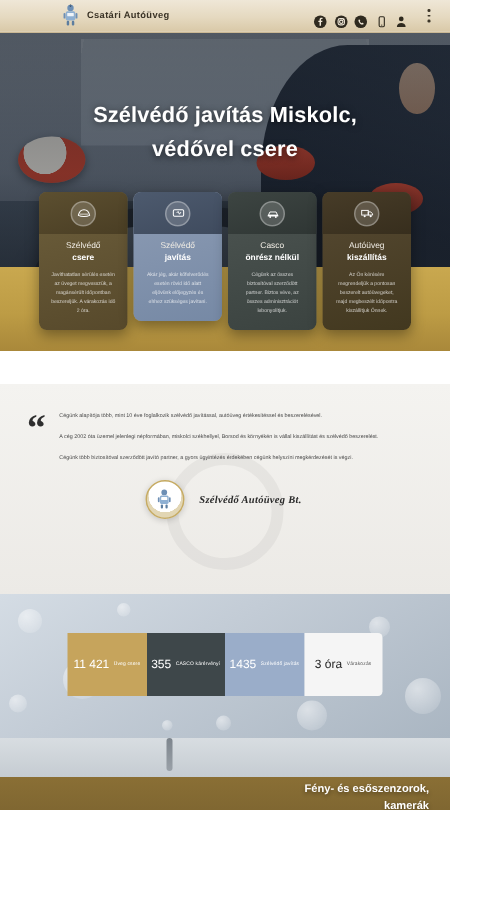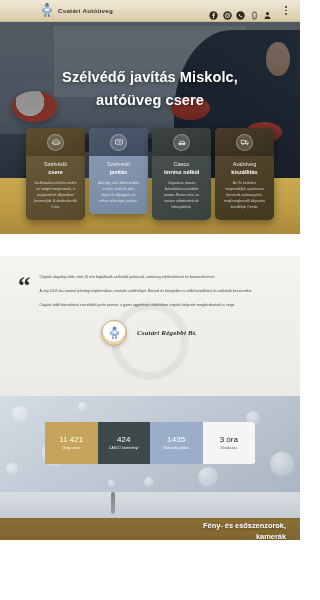--- a/index.html
+++ b/index.html
@@ -207,21 +207,21 @@
   .drops b {
     position:absolute; border-radius:50%; display:block;
     background:radial-gradient(circle at 35% 30%, rgba(255,255,255,.95), rgba(255,255,255,.10));
   }
   .stats {
     position:absolute; left:0; right:0; top:26px;
     display:flex; justify-content:center; padding:0 45px;
   }
   .stat {
     flex:1 1 0; height:42px;
-    display:flex; flex-direction:column; align-items:center; justify-content:center;
+    display:flex; flex-direction:row; align-items:center; justify-content:center;
     gap:3px;
   }
   .stat .num { font-size:8px; font-weight:400; line-height:1; }
   .stat .lbl { font-size:3.3px; line-height:1; letter-spacing:.1px; }
   .stat.s1 { background:#c6a45c; }
   .stat.s1 .num, .stat.s1 .lbl { color:#ffffff; }
   .stat.s2 { background:#3e474a; }
   .stat.s2 .num, .stat.s2 .lbl { color:#ffffff; }
   .stat.s3 { background:#9aadc9; }
   .stat.s3 .num, .stat.s3 .lbl { color:#ffffff; }
@@ -393,21 +393,21 @@
       <div class="polisher"></div>
       <div class="worker">
         <div class="worker-skin"></div>
       </div>
       <div class="glove-a"></div>
       <div class="glove-b"></div>
     </div>
     <div class="hero-scrim"></div>
     <h1 class="hero-title">
       <span>Szélvédő javítás Miskolc,</span><br>
-      <span>autóüveg csere</span>
+      <span>védővel csere</span>
     </h1>
   </div>
 
   <div class="goldstrip"></div>
 
   <div class="cards">
 
     <div class="card c1">
       <div class="card-top">
         <span class="card-ico">
@@ -493,21 +493,21 @@
         <svg viewBox="0 0 20 22">
           <ellipse cx="10" cy="3.6" rx="3" ry="3" fill="#6d8fb5"></ellipse>
           <rect x="5.4" y="6.8" width="9.2" height="8.8" rx="1.6" fill="#8fb0d2"></rect>
           <rect x="6.8" y="8.4" width="6.4" height="3.2" rx="0.7" fill="#ffffff"></rect>
           <rect x="3.3" y="8.6" width="1.8" height="5.2" rx="0.9" fill="#6d8fb5"></rect>
           <rect x="14.9" y="8.6" width="1.8" height="5.2" rx="0.9" fill="#6d8fb5"></rect>
           <rect x="6.4" y="16.2" width="2.3" height="4.2" rx="1" fill="#5c7d9f"></rect>
           <rect x="11.3" y="16.2" width="2.3" height="4.2" rx="1" fill="#5c7d9f"></rect>
         </svg>
       </span>
-      <span class="sig-name">Csatári Régebbi Bt.</span>
+      <span class="sig-name">Szélvédő Autóüveg Bt.</span>
     </div>
   </div>
 
   <div class="stats-sec">
     <div class="drops">
       <b style="left:4%;top:10%;width:16px;height:16px"></b>
       <b style="left:14%;top:46%;width:26px;height:26px"></b>
       <b style="left:2%;top:70%;width:12px;height:12px"></b>
       <b style="left:26%;top:6%;width:9px;height:9px"></b>
       <b style="left:66%;top:74%;width:20px;height:20px"></b>
@@ -516,21 +516,21 @@
       <b style="left:48%;top:84%;width:10px;height:10px"></b>
       <b style="left:36%;top:88%;width:7px;height:7px"></b>
       <b style="left:74%;top:40%;width:8px;height:8px"></b>
     </div>
     <div class="stats">
       <div class="stat s1">
         <div class="num">11 421</div>
         <div class="lbl">Üveg csere</div>
       </div>
       <div class="stat s2">
-        <div class="num">424</div>
+        <div class="num">355</div>
         <div class="lbl">CASCO kárérvényí</div>
       </div>
       <div class="stat s3">
         <div class="num">1435</div>
         <div class="lbl">Szélvédő javítás</div>
       </div>
       <div class="stat s4">
         <div class="num">3 óra</div>
         <div class="lbl">Várakozás</div>
       </div>

